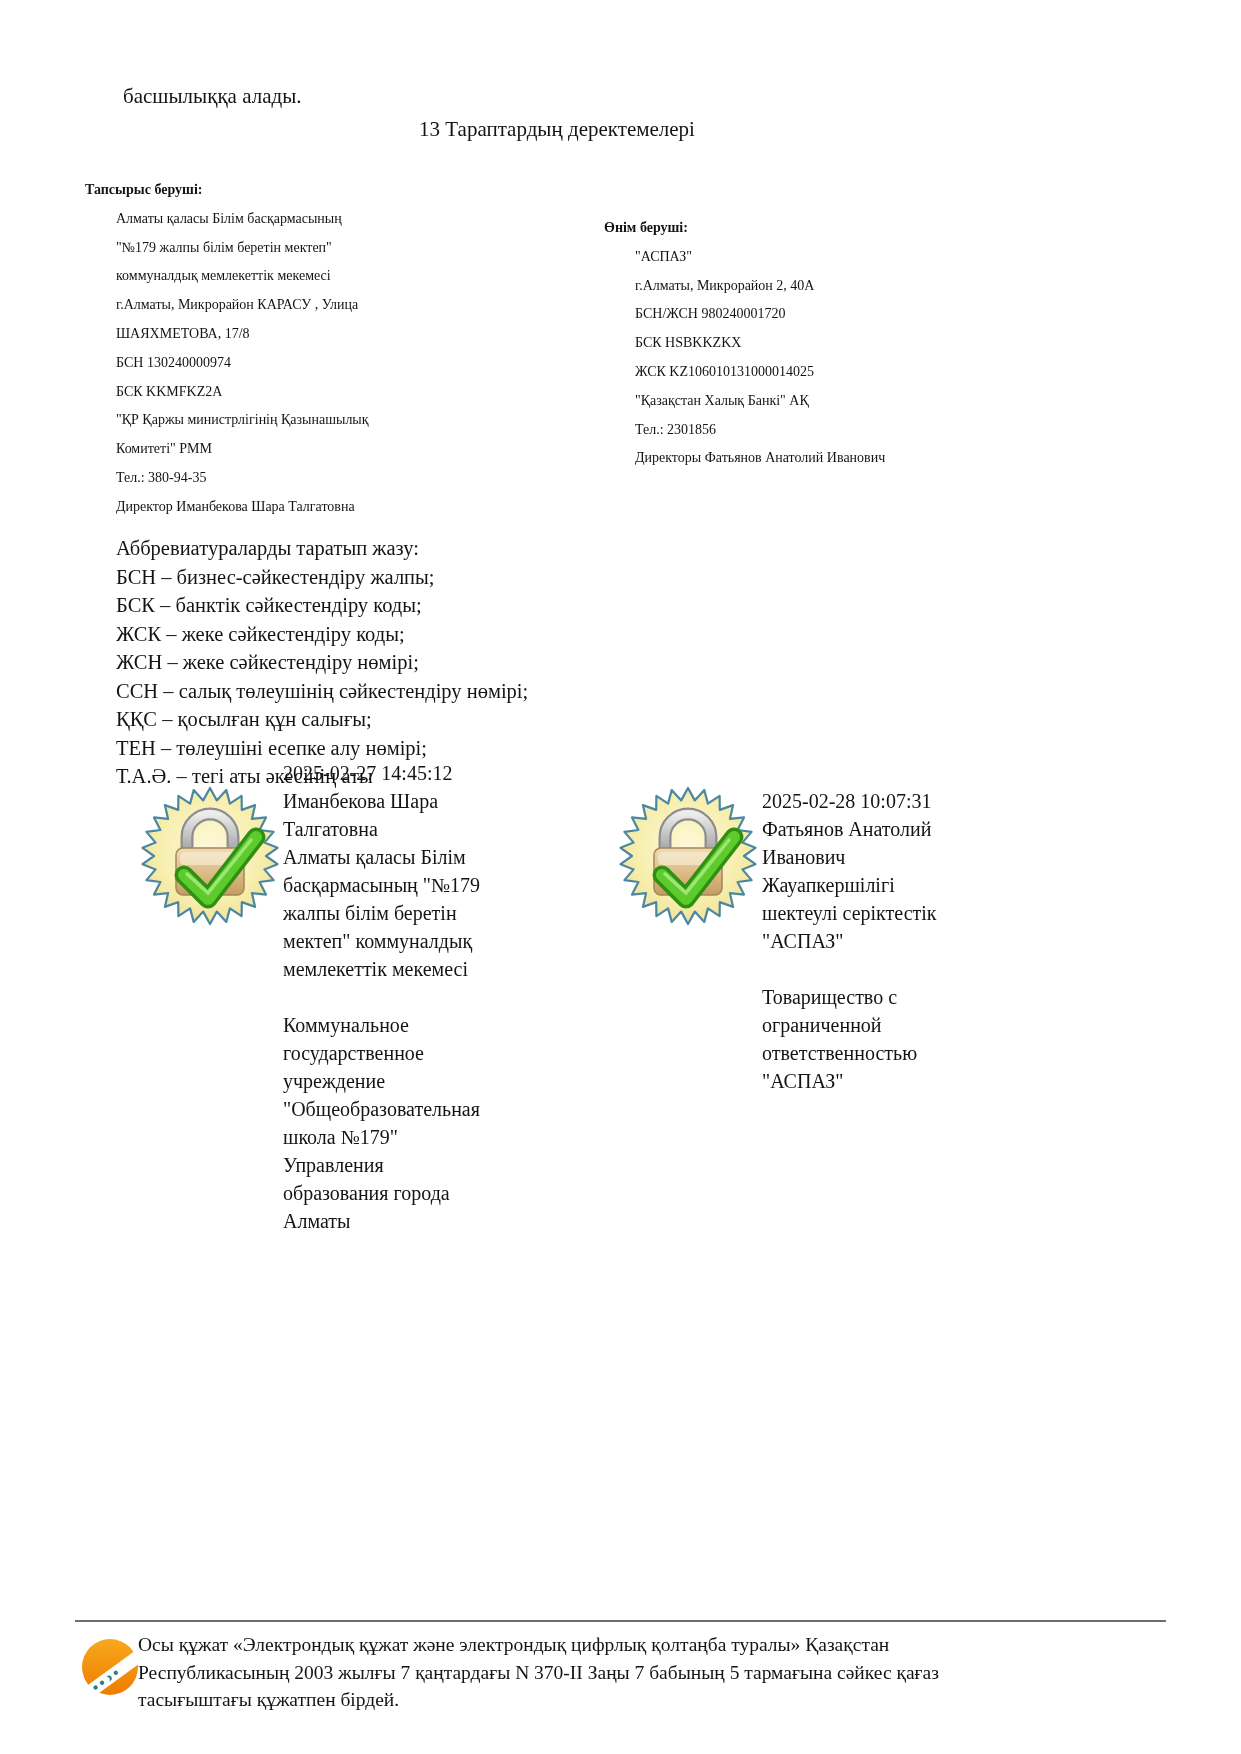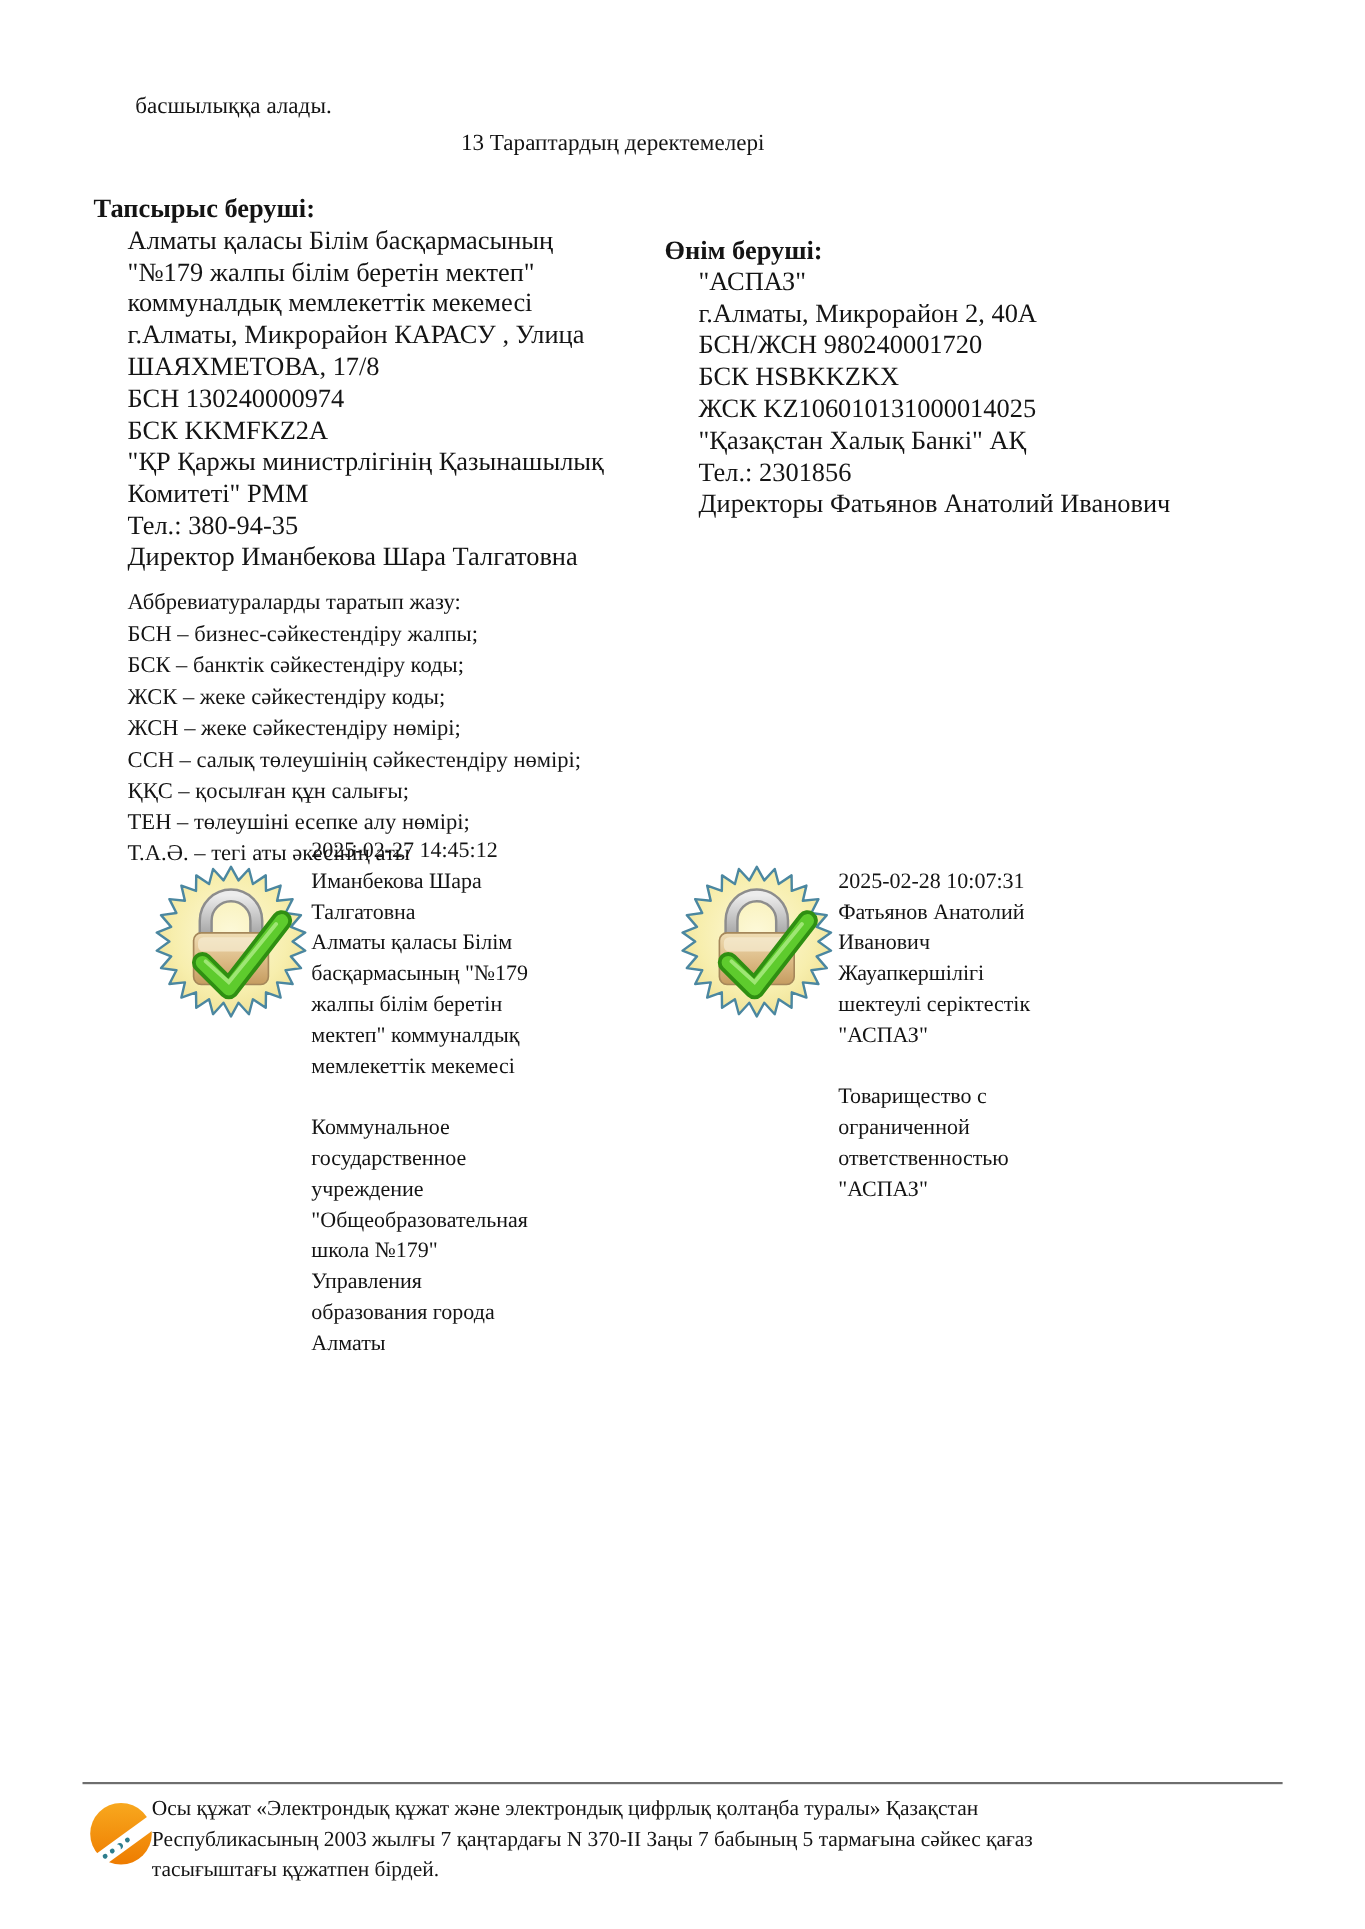--- a/index.html
+++ b/index.html
@@ -5,21 +5,21 @@
   * { margin:0; padding:0; box-sizing:border-box; }
   html,body { background:#ffffff; }
   .page {
     position:relative; width:1241px; height:1754px; background:#ffffff;
     font-family:"Liberation Serif","DejaVu Serif",serif; color:#141414;
     overflow:hidden;
   }
   .abs { position:absolute; }
   .intro { left:80px; top:84px; font-size:21px;margin-left:43px; }
   .heading { left:0; top:117px; width:1114px; text-align:center; font-weight:normal; font-size:21px; }
-  .party { font-size:24px; line-height:28.8px; }
+  .party { font-size:14px; line-height:28.8px; }
   .party-label { font-weight:bold; }
   .customer { left:85px; top:176px; width:510px; }
   .supplier { left:604px; top:214px; width:500px; }
   .abbr { left:85px; top:534px; width:560px; font-size:20.5px; line-height:28.5px; }
   .doc-line { min-height:28px;margin-left:31px; }
   .sig-text { font-size:20px; line-height:28px; width:255px; }
   .sig-line { min-height:28px; }
   .sig1-text { left:283px; top:759px; }
   .sig2-text { left:762px; top:787px; }
   .stamp { width:142px; height:142px; }

